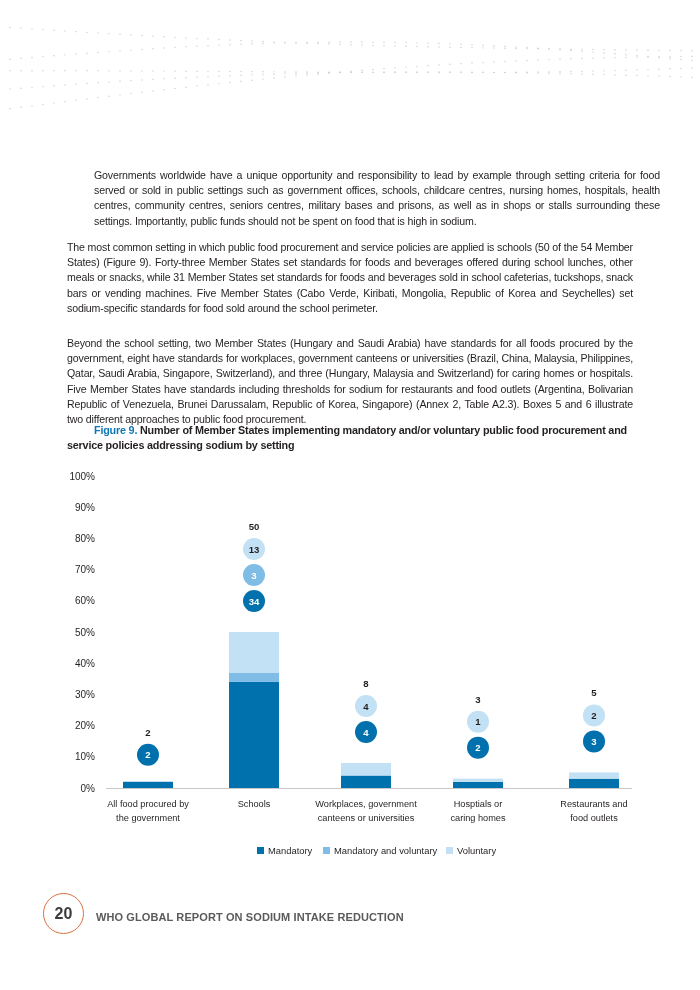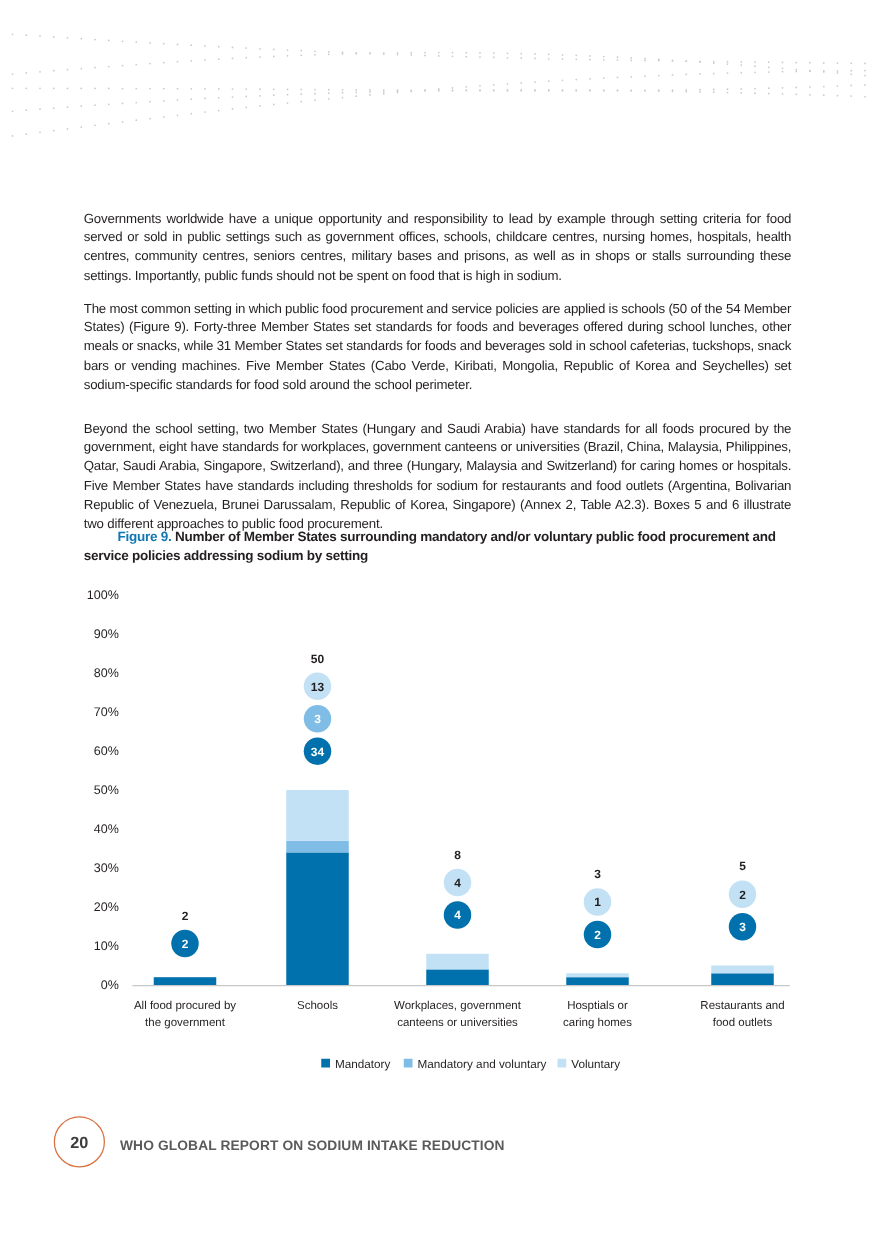--- a/index.html
+++ b/index.html
@@ -5,39 +5,39 @@
   html, body { margin: 0; padding: 0; }
   body {
     width: 700px; height: 990px; position: relative; overflow: hidden;
     background: #ffffff; font-family: "Liberation Sans", sans-serif; color: #231f20;
   }
   #decor { position: absolute; left: 0; top: 0; width: 700px; height: 150px; }
   .para {
     position: absolute; left: 67px; width: 566px; font-size: 10.6px; line-height: 15.2px;
     text-align: justify; letter-spacing: -0.15px; margin: 0;
   }
-  #p1 { top: 168px; }
+  #p1 { top: 168px; margin-left: 27px; }
   #p2 { top: 240px; }
   #p3 { top: 336px; }
   #fig-caption {
     position: absolute; left: 67px; top: 423px; width: 570px; font-size: 10.8px;
     line-height: 15px; font-weight: bold; letter-spacing: -0.2px; margin: 0;
   }
   #fig-caption .fig-label { color: #0f77b3; padding-left: 27px; }
   #chart { position: absolute; left: 0; top: 460px; width: 700px; height: 420px; }
   #chart text { font-family: "Liberation Sans", sans-serif; }
   .ytick { font-size: 10px; fill: #231f20; }
   .xlabel { font-size: 9.2px; fill: #231f20; }
   .total-label { font-size: 9.6px; font-weight: bold; fill: #231f20; }
   .bubble-text { font-size: 9.6px; font-weight: bold; }
   .legend-text { font-size: 9.4px; fill: #231f20; }
   #footer-circle {
     position: absolute; left: 43px; top: 893px; width: 41px; height: 41px; border-radius: 50%;
     border: 1.6px solid #d9713f; box-sizing: border-box; display: flex; align-items: center;
-    justify-content: center; font-weight: bold; font-size: 13px; color: #3c3c3c;
+    justify-content: center; font-weight: bold; font-size: 16px; color: #3c3c3c;
   }
   #footer-title {
     position: absolute; left: 96px; top: 911px; font-size: 11px; font-weight: bold;
     color: #5a5a5a; letter-spacing: 0.1px;
   }
 </style>
 </head>
 <body>
 
 <svg id="decor" viewBox="0 0 700 150">
@@ -355,21 +355,21 @@
     <circle cx="659" cy="56.79743468550788" r="0.7" fill="#c9c9cf"></circle>
     <circle cx="670" cy="56.65000905811704" r="0.7" fill="#c9c9cf"></circle>
     <circle cx="681" cy="56.52443144518949" r="0.7" fill="#c9c9cf"></circle>
     <circle cx="692" cy="56.420154136167426" r="0.7" fill="#c9c9cf"></circle>
   </svg>
 
 <p id="p1" class="para">Governments worldwide have a unique opportunity and responsibility to lead by example through setting criteria for food served or sold in public settings such as government offices, schools, childcare centres, nursing homes, hospitals, health centres, community centres, seniors centres, military bases and prisons, as well as in shops or stalls surrounding these settings. Importantly, public funds should not be spent on food that is high in sodium.</p>
 <p id="p2" class="para">The most common setting in which public food procurement and service policies are applied is schools (50 of the 54 Member States) (Figure 9). Forty-three Member States set standards for foods and beverages offered during school lunches, other meals or snacks, while 31 Member States set standards for foods and beverages sold in school cafeterias, tuckshops, snack bars or vending machines. Five Member States (Cabo Verde, Kiribati, Mongolia, Republic of Korea and Seychelles) set sodium-specific standards for food sold around the school perimeter.</p>
 <p id="p3" class="para">Beyond the school setting, two Member States (Hungary and Saudi Arabia) have standards for all foods procured by the government, eight have standards for workplaces, government canteens or universities (Brazil, China, Malaysia, Philippines, Qatar, Saudi Arabia, Singapore, Switzerland), and three (Hungary, Malaysia and Switzerland) for caring homes or hospitals. Five Member States have standards including thresholds for sodium for restaurants and food outlets (Argentina, Bolivarian Republic of Venezuela, Brunei Darussalam, Republic of Korea, Singapore) (Annex 2, Table A2.3). Boxes 5 and 6 illustrate two different approaches to public food procurement.</p>
 
-<p id="fig-caption"><span class="fig-label">Figure 9.</span><span> Number of Member States surrounding mandatory and/or voluntary public food procurement and service policies addressing sodium by setting</span></p>
+<p id="fig-caption"><span class="fig-label">Figure 9.</span><span> Number of Member States implementing mandatory and/or voluntary public food procurement and service policies addressing sodium by setting</span></p>
 
 <svg id="chart" viewBox="0 0 700 420">
   <g id="yaxis">
       <text x="95" y="331.5" text-anchor="end" class="ytick">0%</text>
       <text x="95" y="300.3" text-anchor="end" class="ytick">10%</text>
       <text x="95" y="269.1" text-anchor="end" class="ytick">20%</text>
       <text x="95" y="237.9" text-anchor="end" class="ytick">30%</text>
       <text x="95" y="206.7" text-anchor="end" class="ytick">40%</text>
       <text x="95" y="175.5" text-anchor="end" class="ytick">50%</text>
       <text x="95" y="144.3" text-anchor="end" class="ytick">60%</text>

